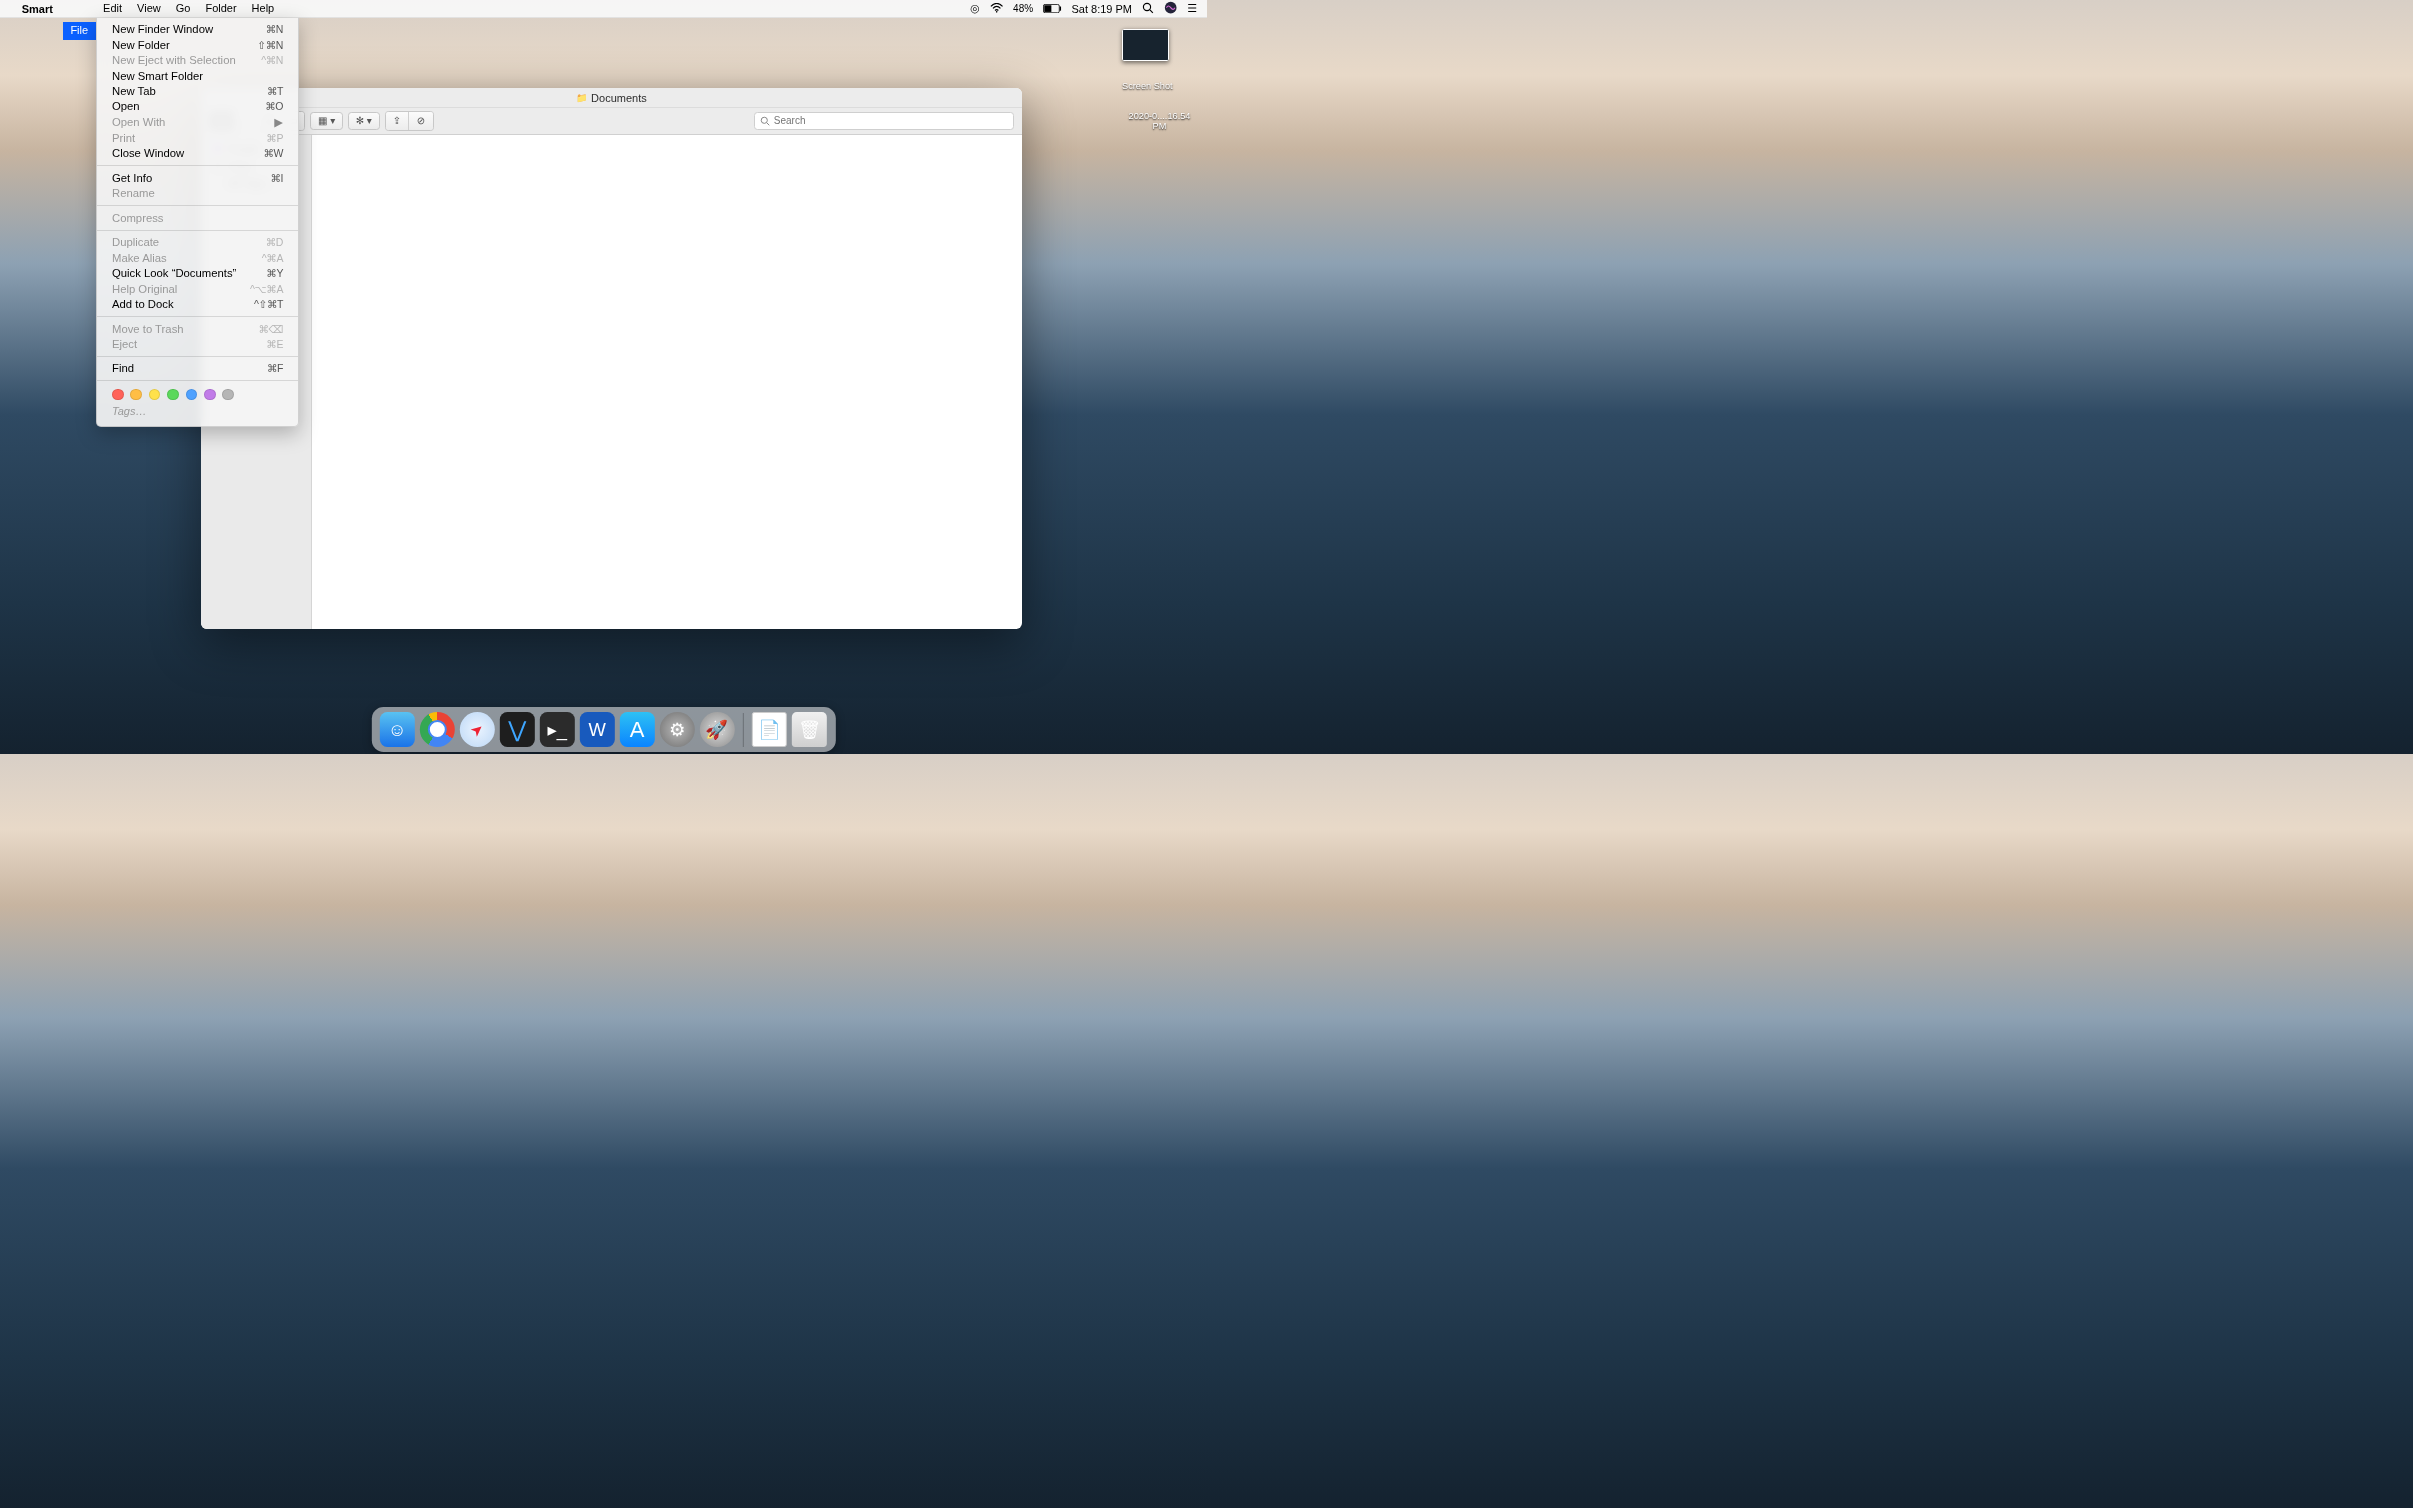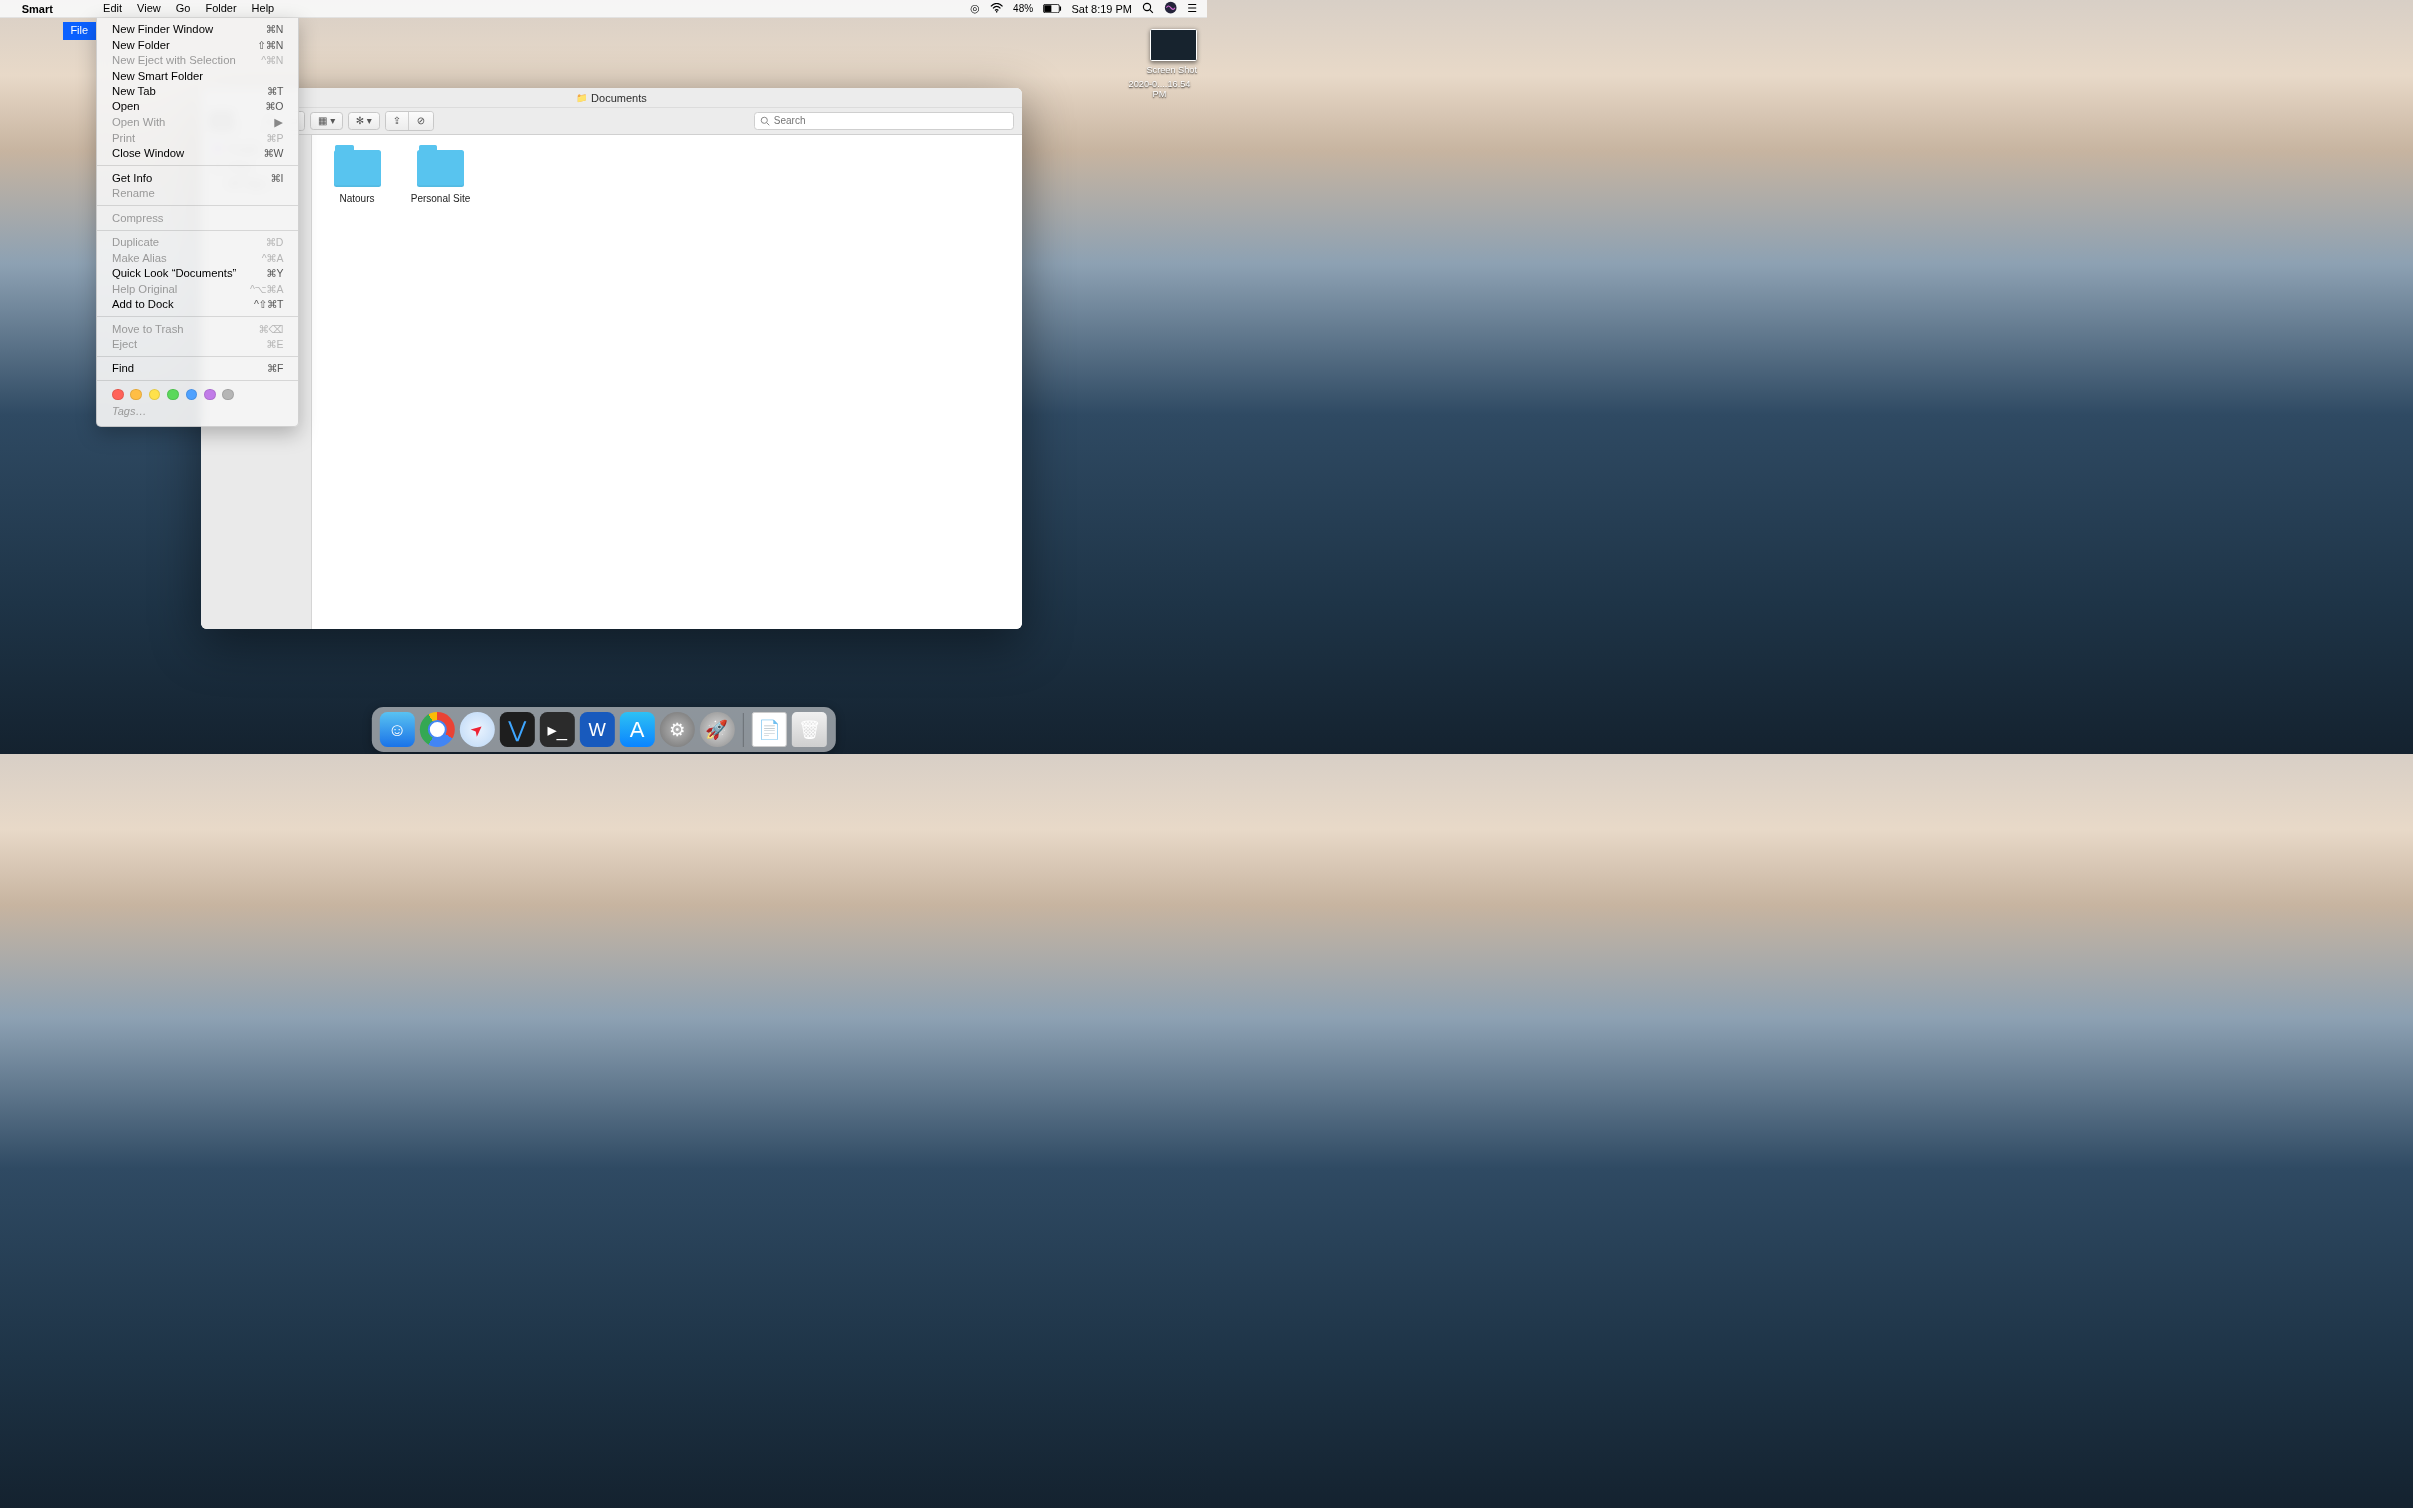--- a/index.html
+++ b/index.html
@@ -119,21 +119,21 @@
     box-shadow: inset 0 -1.7px 0 rgba(0,0,0,0.05);
   }
   .folder-glyph::before {
     content: ""; position: absolute; top: -5px; left: 1.7px;
     width: 18.4px; height: 6.7px; background: #58c4ef; border-radius: 1.7px 1.7px 0 0;
   }
 
   
   .desk-shot {
     position: absolute; right: 10px; top: 29px; width: 75px;
-    display: flex; flex-direction: column; align-items: flex-end; gap: 4px;
+    display: flex; flex-direction: column; align-items: flex-start; gap: 20px;
     color: #fff; font-size: 9.2px; text-align: center;
     text-shadow: 0 0.8px 1.7px rgba(0,0,0,0.9);
   }
   .desk-shot .thumb {
     width: 47px; height: 32px;
     background: #17232e; border: 1.7px solid #fff; border-radius: 1.7px;
     box-shadow: 0 1.7px 4.2px rgba(0,0,0,0.5);
   }
 
   
@@ -344,30 +344,20 @@
         </div>
       <div class="sb-row gray">
           <span class="sb-dot"></span>
           <span>Gray</span>
         </div>
       <div class="sb-row all">
           <span class="sb-dot"></span>
           <span>All Tags…</span>
         </div>
     </div>
-    <div class="finder-content" id="finder-content">
-        <div class="folder-item">
-          <div class="folder-glyph"></div>
-          <div>Natours</div>
-        </div>
-        <div class="folder-item">
-          <div class="folder-glyph"></div>
-          <div>Personal Site</div>
-        </div>
-      </div>
   </div>
 </div>
 
 <div class="desk-shot">
   <div class="thumb"></div>
   <div>Screen Shot</div>
   <div>2020-0....16.54 PM</div>
 </div>
 
 <div class="dock">

